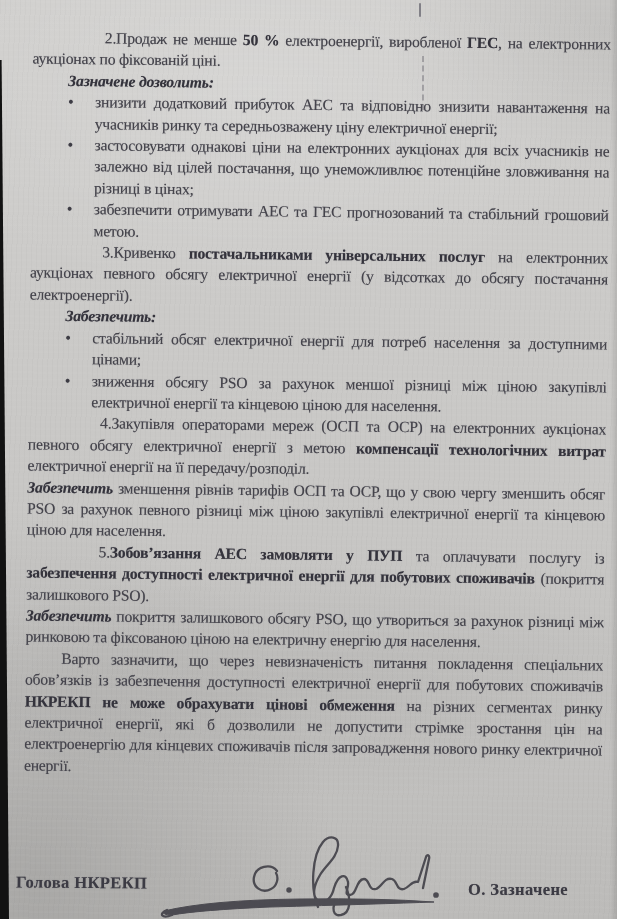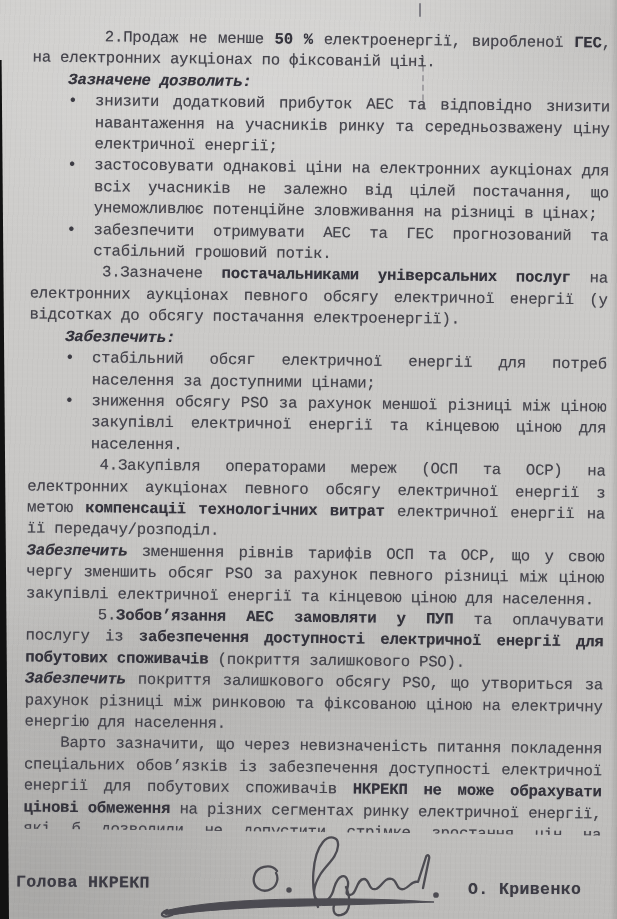--- a/index.html
+++ b/index.html
@@ -9,21 +9,20 @@
     font-family:"Liberation Serif", serif;
   }
   .page{
     position:absolute;inset:0;
     background:
       radial-gradient(ellipse 520px 300px at 42% 10%, rgba(255,255,255,.16), transparent 70%),
       radial-gradient(ellipse 420px 520px at 6% 96%, rgba(0,0,0,.11), transparent 72%),
       radial-gradient(ellipse 320px 220px at 98% 3%, rgba(0,0,0,.06), transparent 70%),
       radial-gradient(ellipse 500px 160px at 50% 74%, rgba(0,0,0,.05), transparent 75%),
       linear-gradient(180deg,#d0cfcd 0%,#cccbc9 28%,#c7c6c4 58%,#c1c0be 84%,#bcbbb9 100%);
-    font-family: Liberation Mono, monospace;
   }
   .grain{
     position:absolute;inset:0;pointer-events:none;
     background:
       repeating-linear-gradient(92deg, rgba(0,0,0,.018) 0 1px, transparent 1px 5px),
       repeating-linear-gradient(1deg, rgba(255,255,255,.022) 0 2px, transparent 2px 7px);
   }
   .edge-left{
     position:absolute;left:0;top:60px;bottom:0;width:9px;background:#121212;
     clip-path:polygon(0 0, 1.6px 0, 100% 100%, 0 100%);
@@ -76,23 +75,23 @@
   <div class="edge-left"></div>
   <div class="mark1"></div>
   <div class="mark2"></div>
 
   <div class="doc">
       <p class="p-numbered"><span class="pnum">2.</span><span>Продаж не менше </span><span class="b">50 %</span><span> електроенергії, виробленої </span><span class="b">ГЕС</span><span>, на електронних аукціонах по фіксованій ціні.</span></p>
       <p class="p-lead"><span class="b i">Зазначене дозволить:</span></p>
       <ul class="blist">
         <li class="bitem"><span>знизити додатковий прибуток АЕС та відповідно знизити навантаження на учасників ринку та середньозважену ціну електричної енергії;</span></li>
         <li class="bitem"><span>застосовувати однакові ціни на електронних аукціонах для всіх учасників не залежно від цілей постачання, що унеможливлює потенційне зловживання на різниці в цінах;</span></li>
-        <li class="bitem"><span>забезпечити отримувати АЕС та ГЕС прогнозований та стабільний грошовий потік.</span></li>
+        <li class="bitem"><span>забезпечити отримувати АЕС та ГЕС прогнозований та стабільний грошовий метою.</span></li>
       </ul>
-      <p class="p-numbered"><span class="pnum">3.</span><span>Зазначене </span><span class="b">постачальниками універсальних послуг</span><span> на електронних аукціонах певного обсягу електричної енергії (у відсотках до обсягу постачання електроенергії).</span></p>
+      <p class="p-numbered"><span class="pnum">3.</span><span>Кривенко </span><span class="b">постачальниками універсальних послуг</span><span> на електронних аукціонах певного обсягу електричної енергії (у відсотках до обсягу постачання електроенергії).</span></p>
       <p class="p-lead"><span class="b i">Забезпечить:</span></p>
       <ul class="blist">
         <li class="bitem"><span>стабільний обсяг електричної енергії для потреб населення за доступними цінами;</span></li>
         <li class="bitem"><span>зниження обсягу PSO за рахунок меншої різниці між ціною закупівлі електричної енергії та кінцевою ціною для населення.</span></li>
       </ul>
       <p class="p-numbered"><span class="pnum">4.</span><span>Закупівля операторами мереж (ОСП та ОСР) на електронних аукціонах певного обсягу електричної енергії з метою </span><span class="b">компенсації технологічних витрат</span><span> електричної енергії на її передачу/розподіл.</span></p>
       <p class="p-indent"><span class="b i">Забезпечить</span><span> зменшення рівнів тарифів ОСП та ОСР, що у свою чергу зменшить обсяг PSO за рахунок певного різниці між ціною закупівлі електричної енергії та кінцевою ціною для населення.</span></p>
       <p class="p-numbered"><span class="pnum">5.</span><span class="b">Зобов’язання АЕС замовляти у ПУП</span><span> та оплачувати послугу із </span><span class="b">забезпечення доступності електричної енергії для побутових споживачів</span><span> (покриття залишкового PSO).</span></p>
       <p class="p-indent"><span class="b i">Забезпечить</span><span> покриття залишкового обсягу PSO, що утвориться за рахунок різниці між ринковою та фіксованою ціною на електричну енергію для населення.</span></p>
       <p class="p-body"><span>Варто зазначити, що через невизначеність питання покладення спеціальних обов’язків із забезпечення доступності електричної енергії для побутових споживачів </span><span class="b">НКРЕКП не може обрахувати цінові обмеження</span><span> на різних сегментах ринку електричної енергії, які б дозволили не допустити стрімке зростання цін на електроенергію для кінцевих споживачів після запровадження нового ринку електричної енергії.</span></p>
@@ -105,14 +104,14 @@
       <path d="M127 44 C121 36 106 39 104 50 C102 60 112 67 121 62 C127 59 129 51 126 46"></path>
       <circle cx="139" cy="63" r="1.6" fill="#3a3941" stroke="none"></circle>
       <path d="M168 80 C160 62 162 28 173 15 C179 8 189 9 188 19 C187 31 176 38 170 48 C164 58 161 70 169 74 C176 77 182 70 184 61 C188 48 196 45 198 55 C199 62 193 68 200 68 C207 68 206 52 214 52 C220 52 218 64 226 62 C232 60 234 50 242 52 C248 54 246 64 254 62 C260 60 262 53 268 55 L276 30 C277 27 280 28 279 32 L273 61"></path>
       <path d="M196 60 C201 72 201 86 191 88 C183 90 181 80 187 74"></path>
       <path d="M22 88 C12 92 8 87 17 83"></path>
       <circle cx="286" cy="68" r="1.7" fill="#3a3941" stroke="none"></circle>
     </g>
     <path d="M14 84 Q60 73 150 72 Q230 71 284 75 Q230 77 120 80 Q50 83 22 88 Q11 88 14 84 Z" fill="#3a3941" stroke="none"></path>
   </svg>
 
-  <div class="sig-right">О. Кривенко</div>
+  <div class="sig-right">О. Зазначене</div>
 </div>
 
 </body></html>

